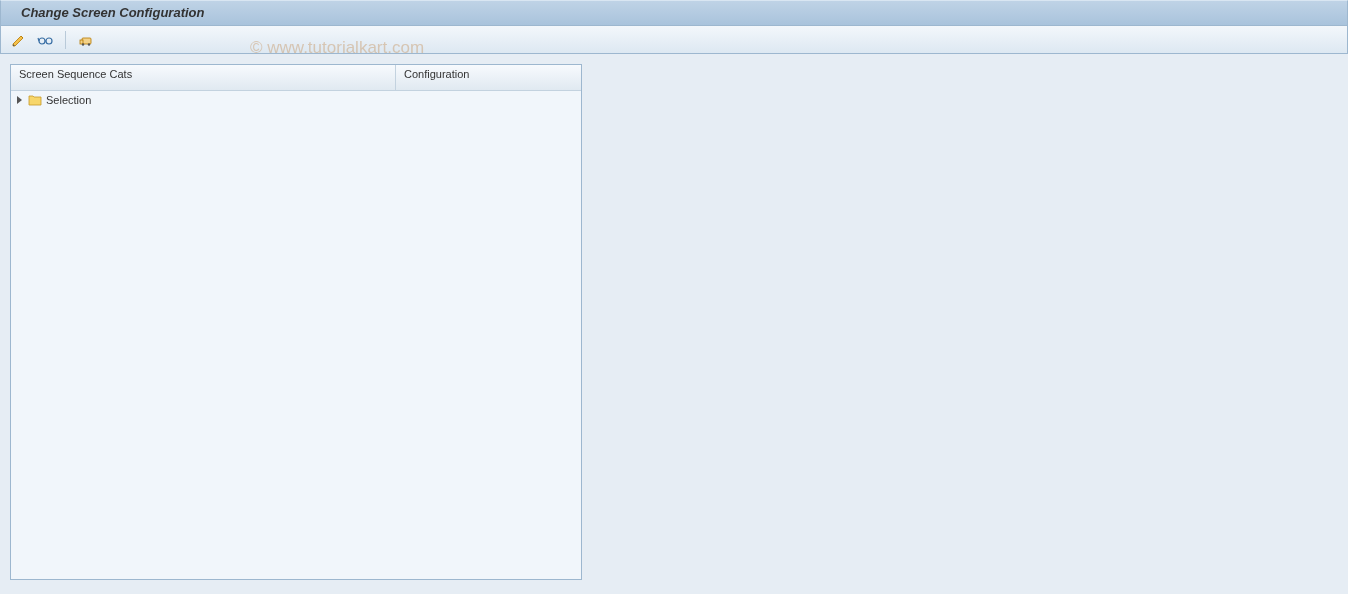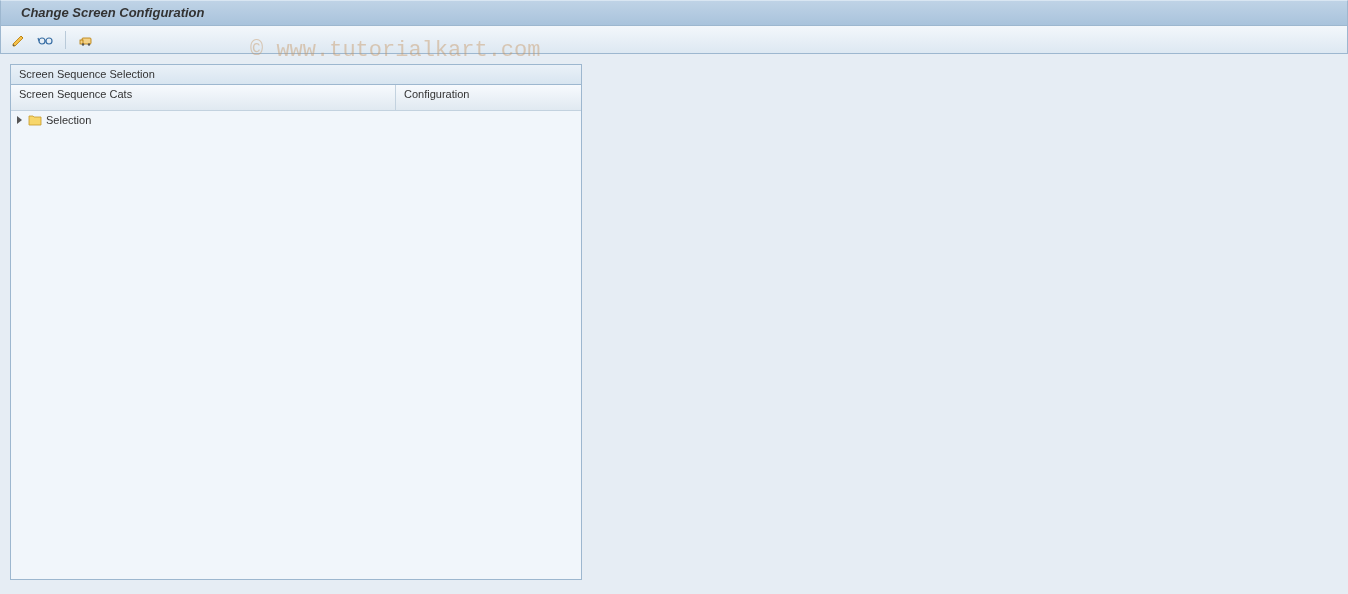--- a/index.html
+++ b/index.html
@@ -107,23 +107,23 @@
       height: 0;
       border-top: 4px solid transparent;
       border-bottom: 4px solid transparent;
       border-left: 5px solid #555;
       margin-right: 2px;
     }
     .watermark {
       position: absolute;
       top: 38px;
       left: 250px;
-      font-size: 22px;
+      font-size: 17px;
       color: rgba(200, 150, 100, 0.45);
-      font-family: Liberation Mono, monospace;
+      font-family: Liberation Sans, sans-serif;
       pointer-events: none;
       z-index: 100;
     }
   </style>
 </head>
 <body>
 
 <div class="titlebar">
   <span>Change Screen Configuration</span>
 </div>
@@ -150,21 +150,20 @@
       <rect x="4" y="6" width="9" height="6" rx="1" fill="#f3d28a" stroke="#b57900" stroke-width="0.8"></rect>
       <rect x="2" y="8" width="3" height="4" fill="#f3d28a" stroke="#b57900" stroke-width="0.8"></rect>
       <circle cx="5" cy="12.5" r="1.2" fill="#555"></circle>
       <circle cx="11" cy="12.5" r="1.2" fill="#555"></circle>
     </svg>
   </div>
 </div>
 
 <div class="content">
   <div class="panel">
-    <div class="panel-title">Screen Sequence Selection</div>
     <div class="table-header">
       <div class="th th-1">Screen Sequence Cats</div>
       <div class="th th-2">Configuration</div>
     </div>
     <div class="tree-body">
       <div class="tree-row">
         <div class="expander"></div>
         <svg width="14" height="12" viewBox="0 0 14 12">
           <path d="M1 2 L5 2 L6 3 L13 3 L13 11 L1 11 Z" fill="#f7d66b" stroke="#c79a2a" stroke-width="0.8"></path>
         </svg>

